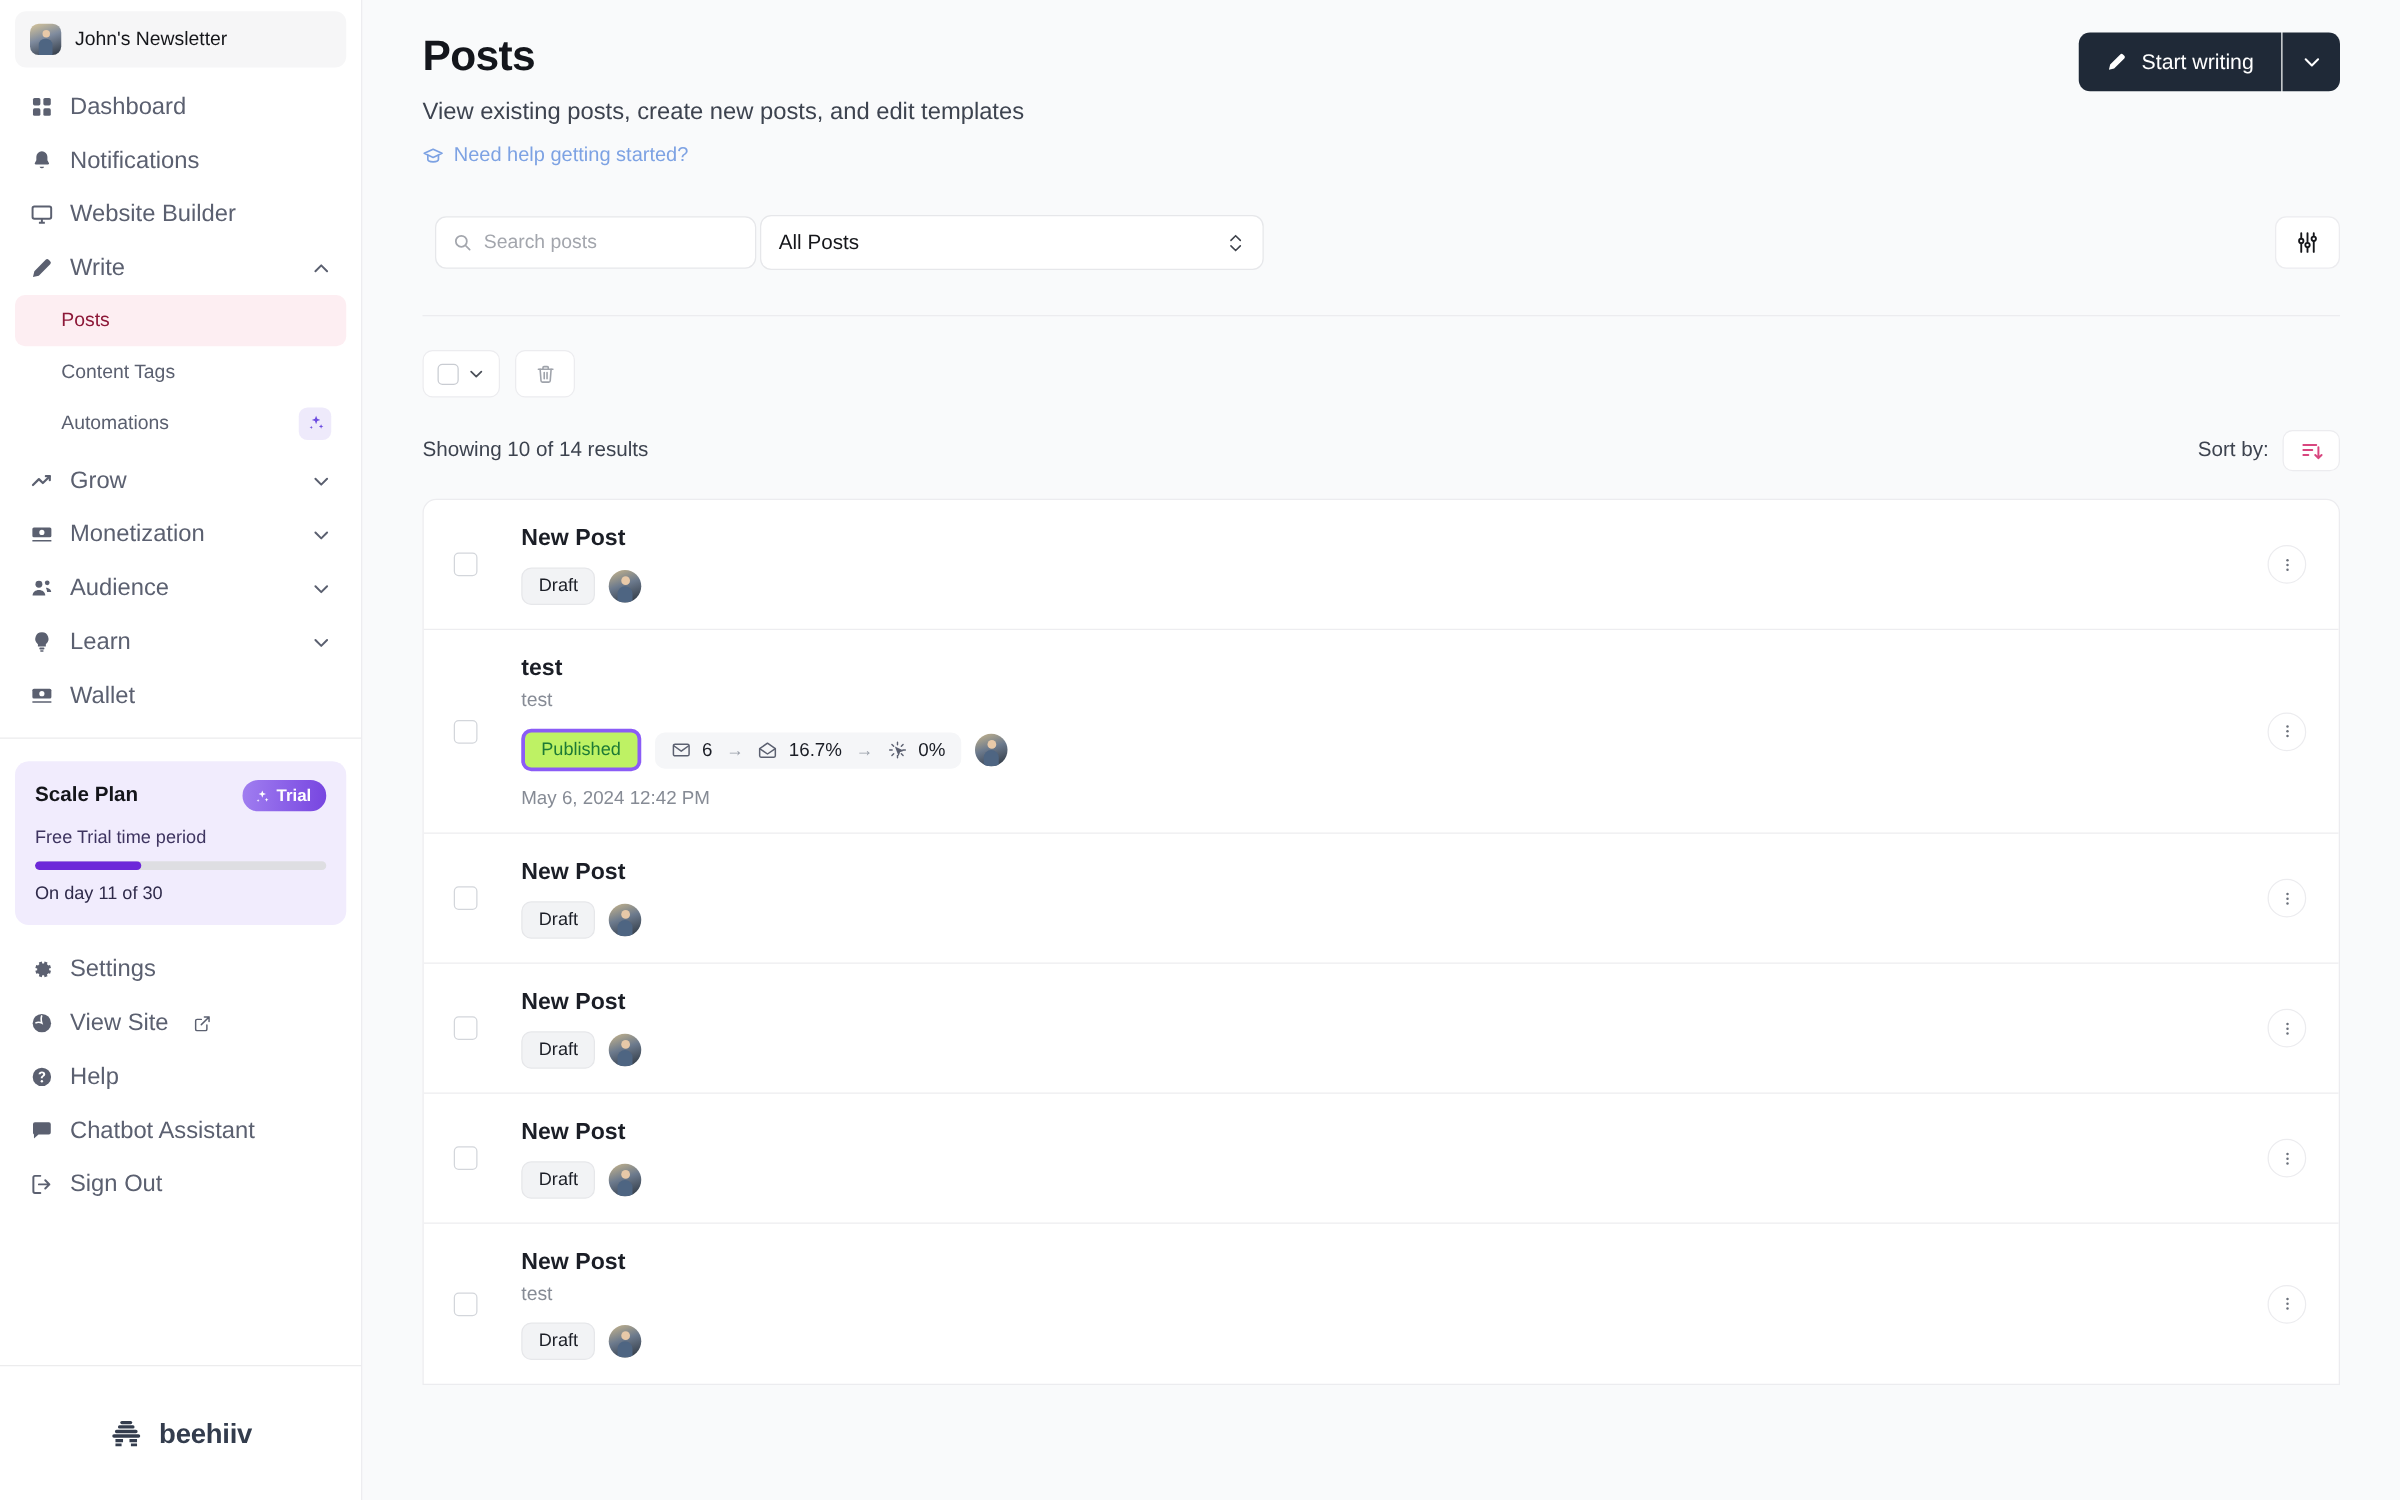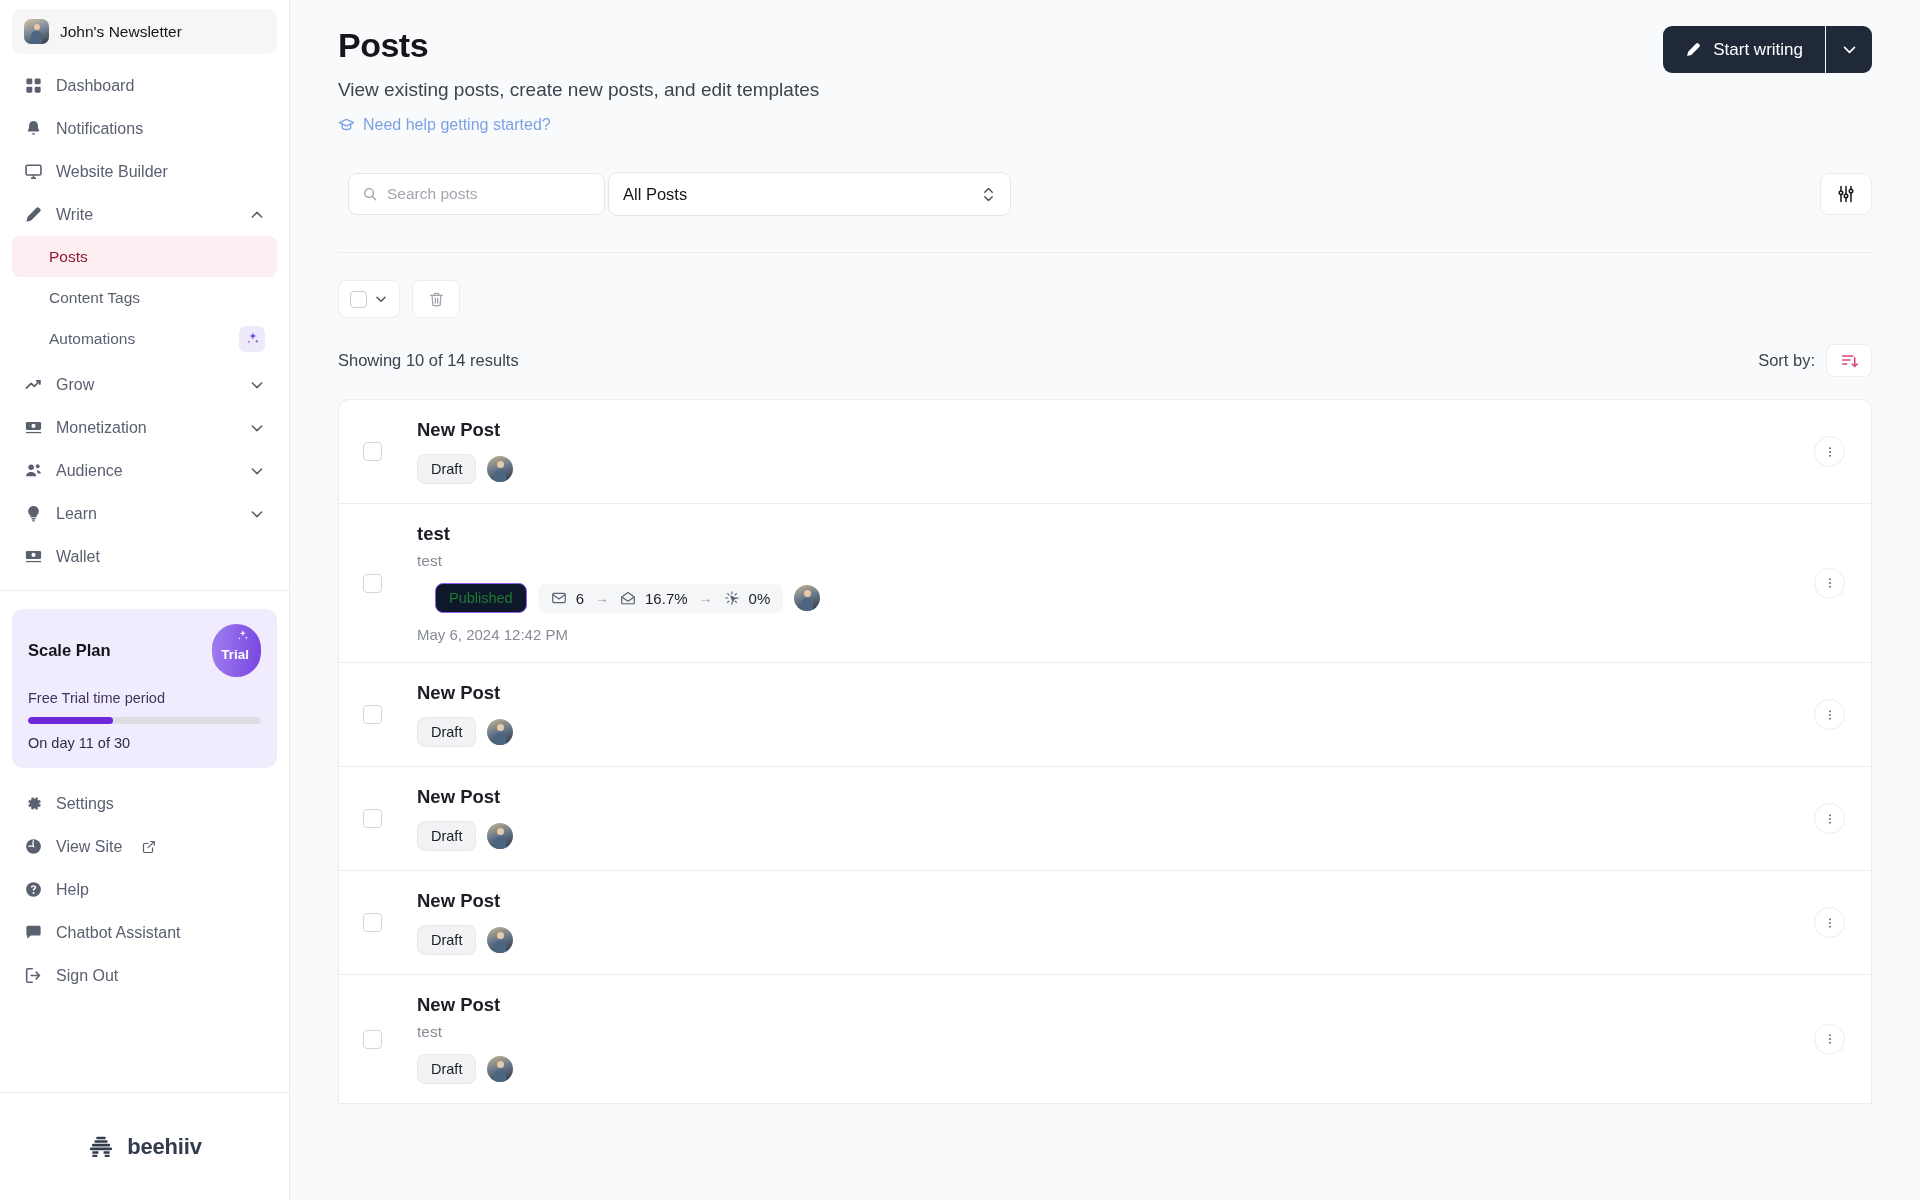--- a/index.html
+++ b/index.html
@@ -40,21 +40,21 @@
     content:""; position:absolute; left:9.5px; top:5px; width:6px; height:6px;
     background:#e8c9a8; border-radius:50%;
   }
   .pub-name { font-size: 15.5px; color: #15161a; font-weight: 400; }
 
   .nav { padding: 4px 12px 0 12px; }
   .nav-item {
     display: flex; align-items: center; gap: 13px;
     height: 43px; padding: 0 12px;
     border-radius: 8px; cursor: pointer;
-    color: #5b6070; font-size: 16px;
+    color: #5b6070; font-size: 19px;
   }
   .nav-ico { width: 19px; height: 19px; flex: 0 0 19px; display:flex; align-items:center; justify-content:center; color:#5b6070; }
   .nav-ico svg { width: 19px; height: 19px; display:block; }
   .nav-label { flex: 1 1 auto; }
   .chev { width: 16px; height: 16px; flex:0 0 16px; color:#5b6070; }
   .chev svg { width:16px; height:16px; display:block; }
 
   .subnav { padding: 0 12px; }
   .sub-item {
     display: flex; align-items: center;
@@ -77,21 +77,21 @@
     margin: 18px 12px 10px 12px;
     background: #f1ecfd; border-radius: 11px;
     padding: 15px 16px 17px 16px;
   }
   .plan-top { display:flex; align-items:center; justify-content:space-between; }
   .plan-name { font-size:16.5px; font-weight:700; color:#14151a; }
   .trial-pill {
     display:flex; align-items:flex-end; gap:5px;
     background: linear-gradient(95deg,#a07ef0 0%, #7745e0 100%);
     color:#fff; font-size:13.5px; font-weight:600;
-    padding: 5px 12px 15px 9px; border-radius: 999px; flex-direction: column;
+    padding: 5px 12px 5px 9px; border-radius: 999px;
   }
   .trial-pill svg { width:13px; height:13px; display:block; }
   .plan-sub { margin-top:13px; font-size:14.5px; color:#3e3460; }
   .progress-track { margin-top:11px; height:7px; border-radius:99px; background:#dedee2; overflow:hidden; }
   .progress-fill { height:100%; width:36.6%; background:#6d28d9; border-radius:99px; }
   .plan-day { margin-top:11px; font-size:14.5px; color:#2f2a4a; }
 
   .footer-nav { padding: 4px 12px 0 12px; }
   .ext-ico { width:14px; height:14px; margin-left:7px; color:#5b6070; }
   .ext-ico svg { width:14px; height:14px; display:block; }
@@ -202,21 +202,21 @@
     background:#fff; flex:0 0 19px; cursor:pointer;
   }
   .row-body { margin-left:35px; padding: 19px 0; flex:1 1 auto; }
   .row-title { font-size:18.5px; font-weight:700; color:#1b1e26; }
   .row-desc { margin-top:7px; font-size:15.5px; color:#868b95; }
   .row-meta { margin-top:13px; display:flex; align-items:center; gap:11px; }
   .pill {
     font-size:14.5px; padding: 6px 13px; border-radius:8px;
   }
   .pill-draft { background:#f2f3f5; border:1px solid #e6e7ea; color:#1b1e26; }
-  .pill-published { background:#0f172a; color:#1d7a35; border:1px solid #8b5cf6;margin-left:18px; }
+  .pill-published { background:#bef264; color:#1d7a35; border:3px solid #8b5cf6; }
   .stats-pill {
     display:flex; align-items:center; gap:9px;
     background:#f5f6f8; border-radius:8px; padding: 6px 13px;
     font-size:15px; color:#1b1e26;
   }
   .stats-pill svg { width:16px; height:16px; color:#5b6070; display:block; }
   .stats-pill .arrow { color:#9aa0aa; font-size:14px; margin: 0 2px; }
   .avatar-sm {
     width:26px; height:26px; border-radius:50%;
     background: linear-gradient(160deg,#c9b68c 0%, #6c7a8d 45%, #2b333d 100%);

